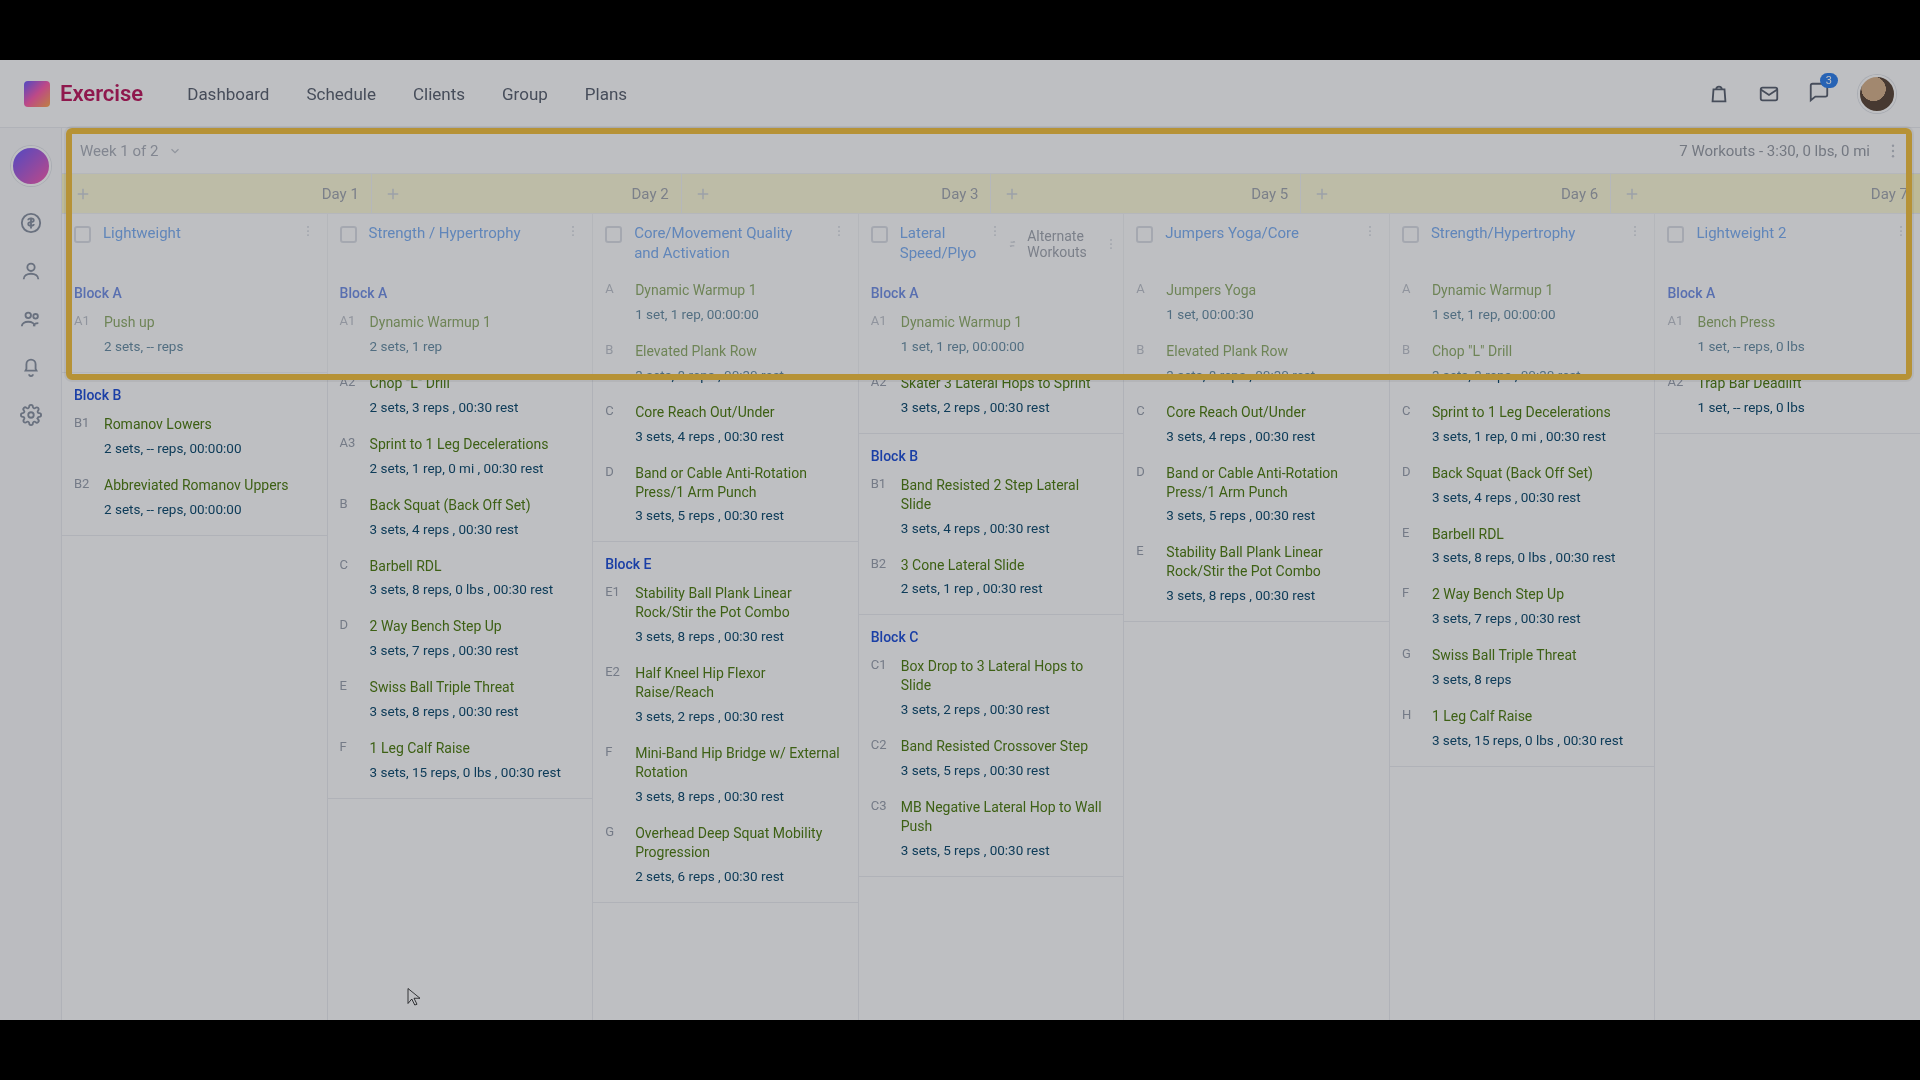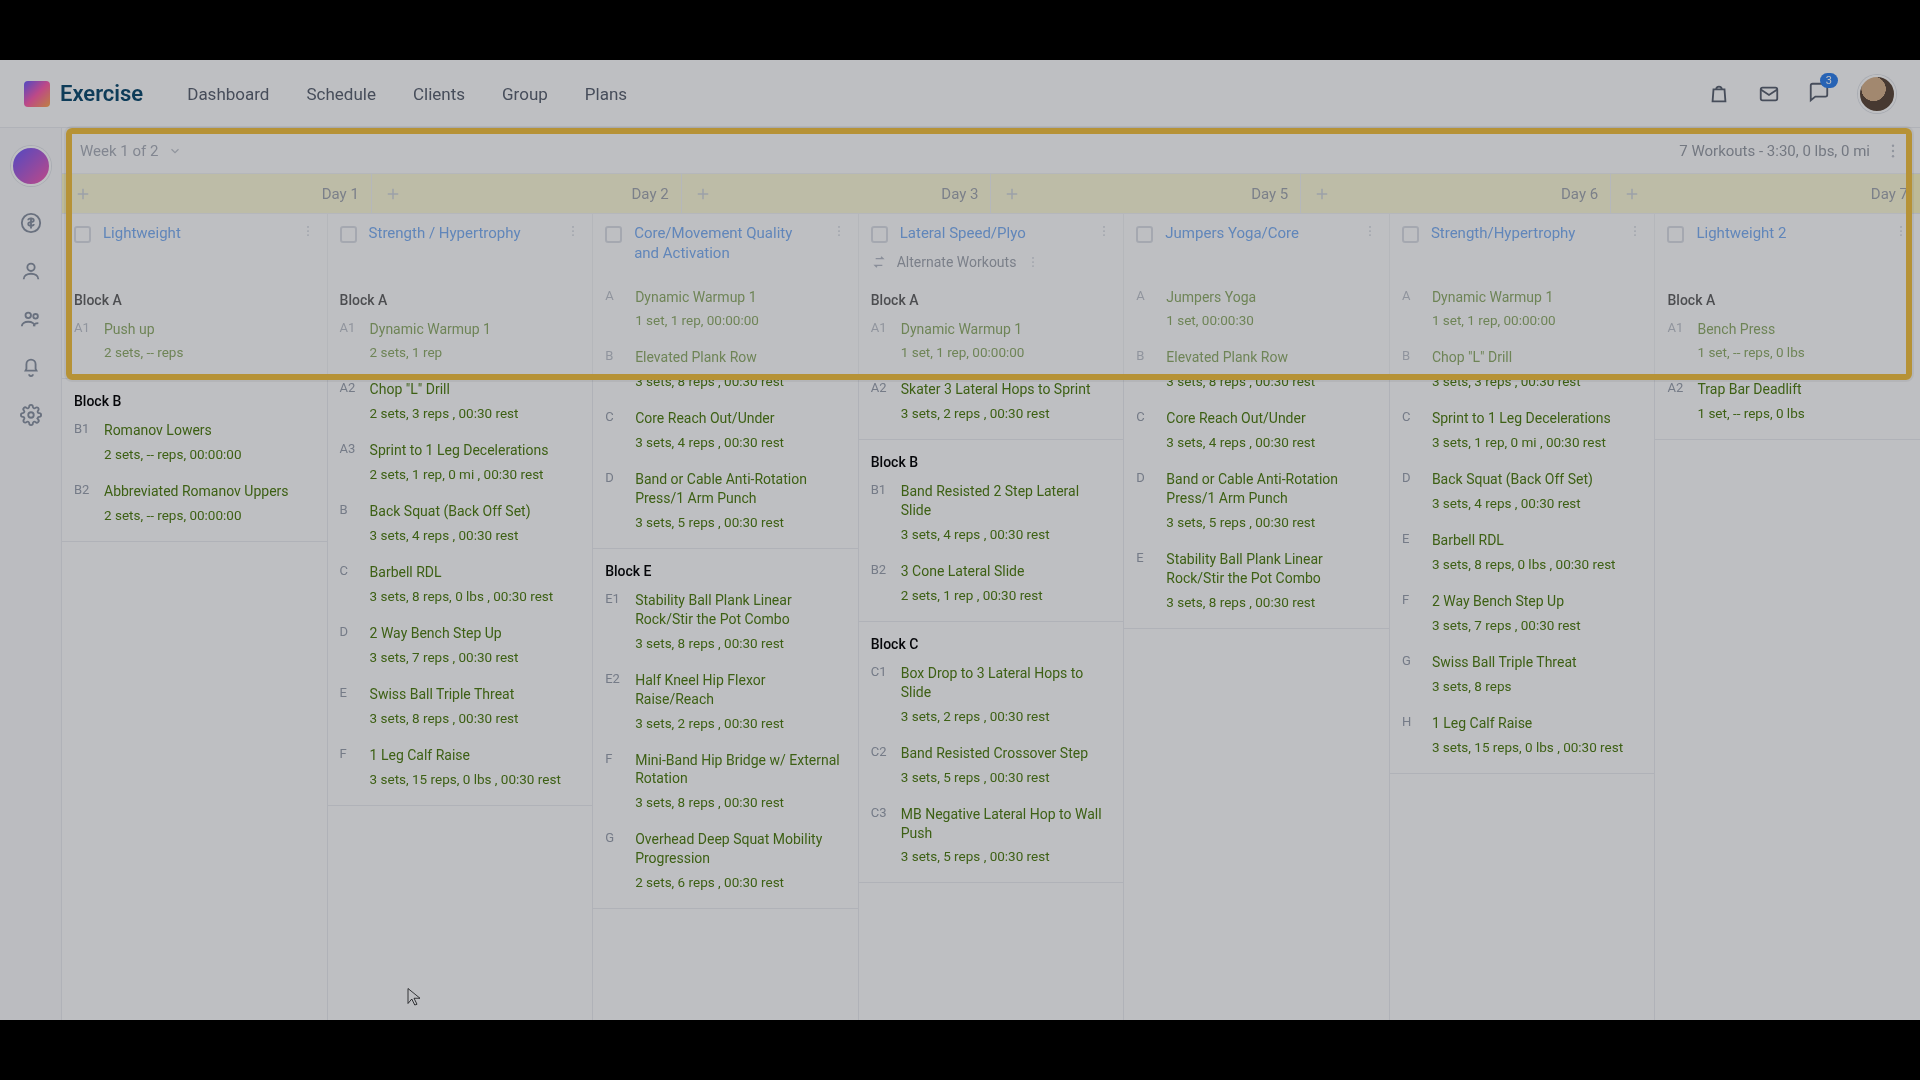--- a/index.html
+++ b/index.html
@@ -3,21 +3,21 @@
 <meta charset="utf-8">
 <style>
   * { box-sizing: border-box; margin: 0; padding: 0; }
   html, body { width: 1920px; height: 1080px; font-family: -apple-system, BlinkMacSystemFont, "Segoe UI", Roboto, sans-serif; background: #000; overflow: hidden; }
   .letterbox-top, .letterbox-bottom { background: #000; width: 100%; height: 60px; }
   .app-shell { position: absolute; top: 60px; left: 0; right: 0; bottom: 60px; background: #fbfbfc; display: flex; flex-direction: column; }
   
   .topbar { height: 68px; display: flex; align-items: center; padding: 0 24px; background: #fff; border-bottom: 1px solid #eceef1; }
   .brand { display: flex; align-items: center; gap: 10px; margin-right: 44px; }
   .brand-mark { width: 26px; height: 26px; border-radius: 4px; background: linear-gradient(135deg,#6a5cff 0%, #ff5cae 50%, #ffa94d 100%); }
-  .brand-name { font-size: 22px; font-weight: 600; color: #0c4a6e; }
+  .brand-name { font-size: 22px; font-weight: 600; color: #be185d; }
   .nav { display: flex; gap: 37px; }
   .nav a { color: #5a6270; font-size: 17px; text-decoration: none; }
   .topbar-right { margin-left: auto; display: flex; align-items: center; gap: 28px; position: relative; }
   .notif-badge { position: absolute; top: -8px; right: -8px; background: #2f80ed; color: #fff; font-size: 11px; border-radius: 10px; padding: 1px 6px; }
   .icon { width: 22px; height: 22px; color: #5a6270; }
   .avatar { width: 38px; height: 38px; border-radius: 50%; background: radial-gradient(circle at 40% 35%, #d9b38c 0 40%, #5b4636 41% 100%); border: 2px solid #fff; box-shadow: 0 0 0 1px #e2e5ea; }
   
   .body { flex: 1; display: flex; min-height: 0; }
   .rail { width: 62px; background: #fbfbfc; border-right: 1px solid #eceef1; display: flex; flex-direction: column; align-items: center; padding-top: 18px; gap: 26px; }
   .rail-avatar { width: 40px; height: 40px; border-radius: 50%; background: linear-gradient(135deg,#6a5cff,#ff5cae); border: 2px solid #fff; box-shadow: 0 0 0 1px #e2e5ea; }
@@ -38,26 +38,26 @@
   .title-cell { flex: 1; min-width: 0; border-right: 1px solid #eceef1; padding: 10px 12px 12px; display: flex; align-items: flex-start; gap: 12px; }
   .title-cell:last-child { border-right: none; }
   .chk { width: 17px; height: 17px; border: 2px solid #c8ced9; border-radius: 3px; flex: none; margin-top: 2px; }
   .wk-title { color: #2f80ed; font-size: 15px; line-height: 1.3; flex: 1; }
   .title-kebab { width: 14px; color: #b5bcc8; flex: none; }
   .swap-inner { display: flex; align-items: center; gap: 10px; padding: 6px 12px 10px; color: #6b7382; font-size: 14px; }
   
   .cols { flex: 1; display: flex; overflow: hidden; }
   .col { flex: 1; min-width: 0; border-right: 1px solid #eceef1; background: #fff; overflow-y: hidden; }
   .col:last-child { border-right: none; }
-  .block-label { padding: 10px 12px 6px; font-size: 14px; color: #000000; font-weight: 500; }
+  .block-label { padding: 10px 12px 6px; font-size: 14px; color: #1d4ed8; font-weight: 500; }
   .ex { padding: 6px 12px 14px 12px; display: flex; gap: 10px; font-size: 14px; }
   .ex-key { color: #9aa1ae; flex: none; width: 20px; text-align: left; font-size: 13px; }
   .ex-body { flex: 1; min-width: 0; }
   .ex-name { color: #4d7c0f; line-height: 1.35; }
-  .ex-meta { color: #4d7c0f; margin-top: 6px; font-size: 13.5px; }
+  .ex-meta { color: #0c4a6e; margin-top: 6px; font-size: 13.5px; }
   .sep { height: 1px; background: #eceef1; margin: 4px 0; }
   
   .highlight-frame { position: absolute; border: 6px solid #f4c13d; border-radius: 6px; pointer-events: none; box-shadow: 0 0 0 2px rgba(0,0,0,0.05); }
   
   .app-shell::after { content: ""; position: absolute; inset: 0; background: rgba(20,24,35,0.28); pointer-events: none; }
   
   .undim { position: absolute; background: rgba(255,255,255,0.38); pointer-events: none; border-radius: 2px; }
   
   .cursor { position: absolute; width: 18px; height: 24px; pointer-events: none; }
 </style>
@@ -204,21 +204,21 @@
         </div>
         <div class="title-cell">
           <div class="chk"></div>
           <div class="wk-title">Core/Movement Quality and Activation</div>
           <svg class="title-kebab" viewBox="0 0 24 24" fill="currentColor">
               <circle cx="12" cy="5" r="1.5"></circle>
               <circle cx="12" cy="12" r="1.5"></circle>
               <circle cx="12" cy="19" r="1.5"></circle>
             </svg>
         </div>
-        <div class="title-cell" style="flex-direction:column; gap:6px;">
+        <div class="title-cell" style="flex-direction:row; gap:6px;">
           <div style="display:flex; gap:12px; width:100%; align-items:flex-start;">
             <div class="chk"></div>
             <div class="wk-title">Lateral Speed/Plyo</div>
             <svg class="title-kebab" viewBox="0 0 24 24" fill="currentColor">
                 <circle cx="12" cy="5" r="1.5"></circle>
                 <circle cx="12" cy="12" r="1.5"></circle>
                 <circle cx="12" cy="19" r="1.5"></circle>
               </svg>
           </div>
           <div class="swap-inner" style="padding:4px 0 0 0;">

